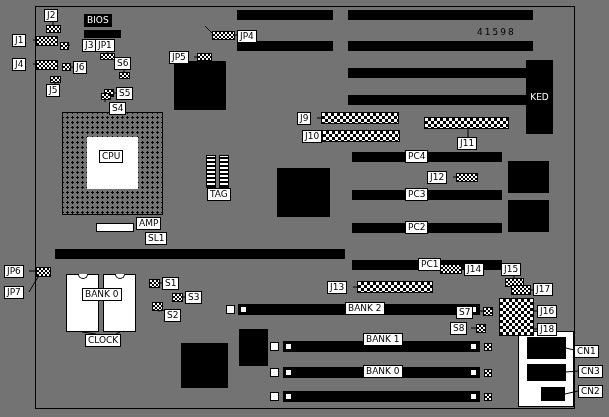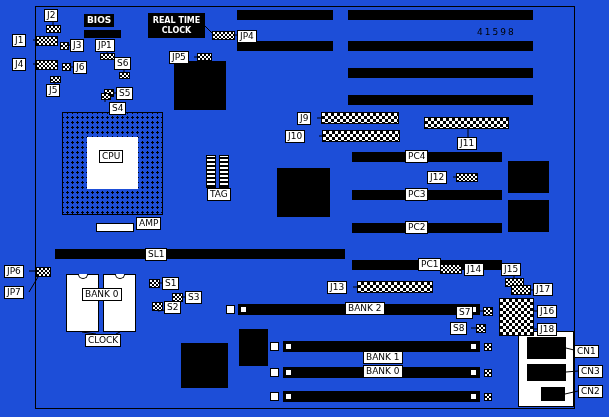--- a/index.html
+++ b/index.html
@@ -1,21 +1,21 @@
 <!DOCTYPE html>
 <html><head>
 <meta charset="utf-8">
 <style>
   * { box-sizing: border-box; margin: 0; padding: 0; }
   html, body { background: #fff; }
   #stage {
     position: relative;
     width: 609px;
     height: 417px;
-    background: #1d4ed8;
+    background: #737373;
     font-family: "DejaVu Sans", sans-serif;
     color: #000;
     overflow: hidden;
   }
   .abs { position: absolute; }
   
   .lbl {
     position: absolute;
     border: 1px solid #000;
     background: #fff;
@@ -24,21 +24,21 @@
     line-height: 11px;
     padding: 0 2px;
     white-space: nowrap;
     text-align: center;
     z-index: 6;
   }
   .lbl.dark {
     background: #000;
     color: #fff;
     border-color: #000;
-    font-weight: bold;
+    font-weight: normal;
   }
   .plain {
     position: absolute;
     font-size: 9px;
     letter-spacing: 2px;
     z-index: 6;
   }
   .chip { position: absolute; background: #000; z-index: 3; }
   .slot { position: absolute; background: #000; z-index: 2; }
   .hdr {
@@ -92,21 +92,21 @@
 
   <div class="lbl" style="left:44px;top:9px">J2</div>
   <div class="hdr fine" style="left:46px;top:25px;width:15px;height:8px"></div>
 
   <div class="lbl dark" style="left:84px;top:14px">BIOS</div>
   <div class="chip" style="left:84px;top:30px;width:37px;height:8px"></div>
 
   <div class="lbl" style="left:12px;top:34px">J1</div>
   <div class="hdr fine" style="left:36px;top:36px;width:22px;height:10px"></div>
 
-  <div class="lbl" style="left:70px;top:39px">J3</div>
+  <div class="lbl" style="left:82px;top:39px">J3</div>
   <div class="lbl" style="left:95px;top:39px">JP1</div>
   <div class="hdr fine" style="left:60px;top:42px;width:9px;height:8px"></div>
   <div class="hdr fine" style="left:100px;top:53px;width:15px;height:7px"></div>
 
   <div class="lbl" style="left:12px;top:58px">J4</div>
   <div class="hdr fine" style="left:36px;top:60px;width:22px;height:10px"></div>
 
   <div class="lbl" style="left:73px;top:61px">J6</div>
   <div class="hdr fine" style="left:62px;top:63px;width:9px;height:8px"></div>
 
@@ -115,47 +115,44 @@
 
   <div class="lbl" style="left:46px;top:84px">J5</div>
   <div class="hdr fine" style="left:50px;top:76px;width:11px;height:7px"></div>
 
   <div class="lbl" style="left:116px;top:87px">S5</div>
   <div class="hdr fine" style="left:104px;top:89px;width:10px;height:8px"></div>
 
   <div class="lbl" style="left:109px;top:102px">S4</div>
   <div class="hdr fine" style="left:101px;top:93px;width:10px;height:7px"></div>
 
-  <div class="lbl dark rtc" style="left:148px;top:13px;width:57px;height:25px">
-    <span>REAL TIME</span>
-    <span>CLOCK</span>
-  </div>
   <div class="hdr fine" style="left:212px;top:31px;width:23px;height:9px"></div>
   <div class="lbl" style="left:237px;top:30px">JP4</div>
   <div class="lbl" style="left:169px;top:51px">JP5</div>
   <div class="hdr fine" style="left:197px;top:53px;width:15px;height:8px"></div>
 
   <div class="chip" style="left:174px;top:61px;width:52px;height:49px"></div>
   <div class="chip" style="left:277px;top:168px;width:53px;height:49px"></div>
   <div class="chip" style="left:508px;top:161px;width:41px;height:32px"></div>
   <div class="chip" style="left:508px;top:200px;width:41px;height:32px"></div>
 
   <div class="slot" style="left:237px;top:10px;width:96px;height:10px"></div>
   <div class="slot" style="left:348px;top:10px;width:185px;height:10px"></div>
   <div class="slot" style="left:237px;top:41px;width:96px;height:10px"></div>
   <div class="slot" style="left:348px;top:41px;width:185px;height:10px"></div>
   <div class="slot" style="left:348px;top:68px;width:185px;height:10px"></div>
   <div class="slot" style="left:348px;top:95px;width:185px;height:10px"></div>
 
   <span class="plain" style="left:477px;top:27px">41598</span>
 
+  <div class="lbl dark kbd" style="left:526px;top:60px;width:27px;height:74px">KED</div>
 
   <div class="lbl" style="left:297px;top:112px">J9</div>
   <div class="hdr" style="left:321px;top:112px;width:78px;height:12px"></div>
-  <div class="lbl" style="left:285px;top:130px">J10</div>
+  <div class="lbl" style="left:302px;top:130px">J10</div>
   <div class="hdr" style="left:322px;top:130px;width:78px;height:12px"></div>
   <div class="hdr" style="left:424px;top:117px;width:85px;height:12px"></div>
   <div class="lbl" style="left:457px;top:137px">J11</div>
 
   <div class="socket" style="left:62px;top:112px;width:101px;height:103px"></div>
   <div class="socket-center" style="left:87px;top:137px;width:51px;height:52px"></div>
   <div class="lbl" style="left:99px;top:150px">CPU</div>
 
   <div class="striped" style="left:206px;top:155px;width:10px;height:33px"></div>
   <div class="striped" style="left:219px;top:155px;width:10px;height:33px"></div>
@@ -169,40 +166,40 @@
   <div class="lbl" style="left:405px;top:188px">PC3</div>
   <div class="slot" style="left:352px;top:223px;width:150px;height:10px"></div>
   <div class="lbl" style="left:405px;top:221px">PC2</div>
   <div class="slot" style="left:352px;top:260px;width:150px;height:10px"></div>
   <div class="lbl" style="left:418px;top:258px">PC1</div>
 
   <div class="sqout" style="left:96px;top:223px;width:38px;height:9px"></div>
   <div class="lbl" style="left:136px;top:217px">AMP</div>
 
   <div class="slot" style="left:55px;top:249px;width:290px;height:10px"></div>
-  <div class="lbl" style="left:145px;top:248px">SL1</div>
+  <div class="lbl" style="left:145px;top:232px">SL1</div>
 
   <div class="lbl" style="left:4px;top:265px">JP6</div>
   <div class="lbl" style="left:4px;top:286px">JP7</div>
   <div class="hdr fine" style="left:36px;top:267px;width:15px;height:10px"></div>
 
   <div class="dip" style="left:66px;top:274px;width:33px;height:58px">
       <div class="notch"></div>
     </div>
   <div class="dip" style="left:103px;top:274px;width:33px;height:58px">
       <div class="notch"></div>
     </div>
   <div class="lbl" style="left:82px;top:288px">BANK 0</div>
   <div class="lbl" style="left:85px;top:334px">CLOCK</div>
 
   <div class="lbl" style="left:162px;top:277px">S1</div>
   <div class="hdr fine" style="left:149px;top:279px;width:11px;height:9px"></div>
   <div class="lbl" style="left:185px;top:291px">S3</div>
   <div class="hdr fine" style="left:172px;top:293px;width:11px;height:9px"></div>
-  <div class="lbl" style="left:164px;top:301px">S2</div>
+  <div class="lbl" style="left:164px;top:309px">S2</div>
   <div class="hdr fine" style="left:152px;top:302px;width:11px;height:9px"></div>
 
   <div class="lbl" style="left:327px;top:281px">J13</div>
   <div class="hdr" style="left:357px;top:281px;width:76px;height:12px"></div>
   <div class="hdr fine" style="left:440px;top:264px;width:22px;height:10px"></div>
   <div class="lbl" style="left:464px;top:263px">J14</div>
   <div class="lbl" style="left:501px;top:263px">J15</div>
   <div class="hdr fine" style="left:505px;top:278px;width:19px;height:9px"></div>
   <div class="hdr fine" style="left:511px;top:285px;width:20px;height:10px"></div>
   <div class="lbl" style="left:533px;top:283px">J17</div>
@@ -217,21 +214,21 @@
   <div class="lbl" style="left:345px;top:302px">BANK 2</div>
   <div class="lbl" style="left:456px;top:306px">S7</div>
   <div class="hdr fine" style="left:483px;top:307px;width:10px;height:9px"></div>
   <div class="lbl" style="left:450px;top:322px">S8</div>
   <div class="hdr fine" style="left:476px;top:324px;width:10px;height:9px"></div>
 
   <div class="sqout" style="left:270px;top:342px;width:9px;height:9px"></div>
   <div class="slot" style="left:283px;top:341px;width:197px;height:11px"></div>
   <div class="tab" style="left:285px;top:343px"></div>
   <div class="tab" style="left:470px;top:343px"></div>
-  <div class="lbl" style="left:363px;top:351px">BANK 1</div>
+  <div class="lbl" style="left:363px;top:333px">BANK 1</div>
   <div class="hdr fine" style="left:484px;top:343px;width:8px;height:8px"></div>
 
   <div class="sqout" style="left:270px;top:368px;width:9px;height:9px"></div>
   <div class="slot" style="left:283px;top:367px;width:197px;height:11px"></div>
   <div class="tab" style="left:285px;top:369px"></div>
   <div class="tab" style="left:470px;top:369px"></div>
   <div class="lbl" style="left:363px;top:365px">BANK 0</div>
   <div class="hdr fine" style="left:484px;top:369px;width:8px;height:8px"></div>
 
   <div class="sqout" style="left:270px;top:392px;width:9px;height:9px"></div>

